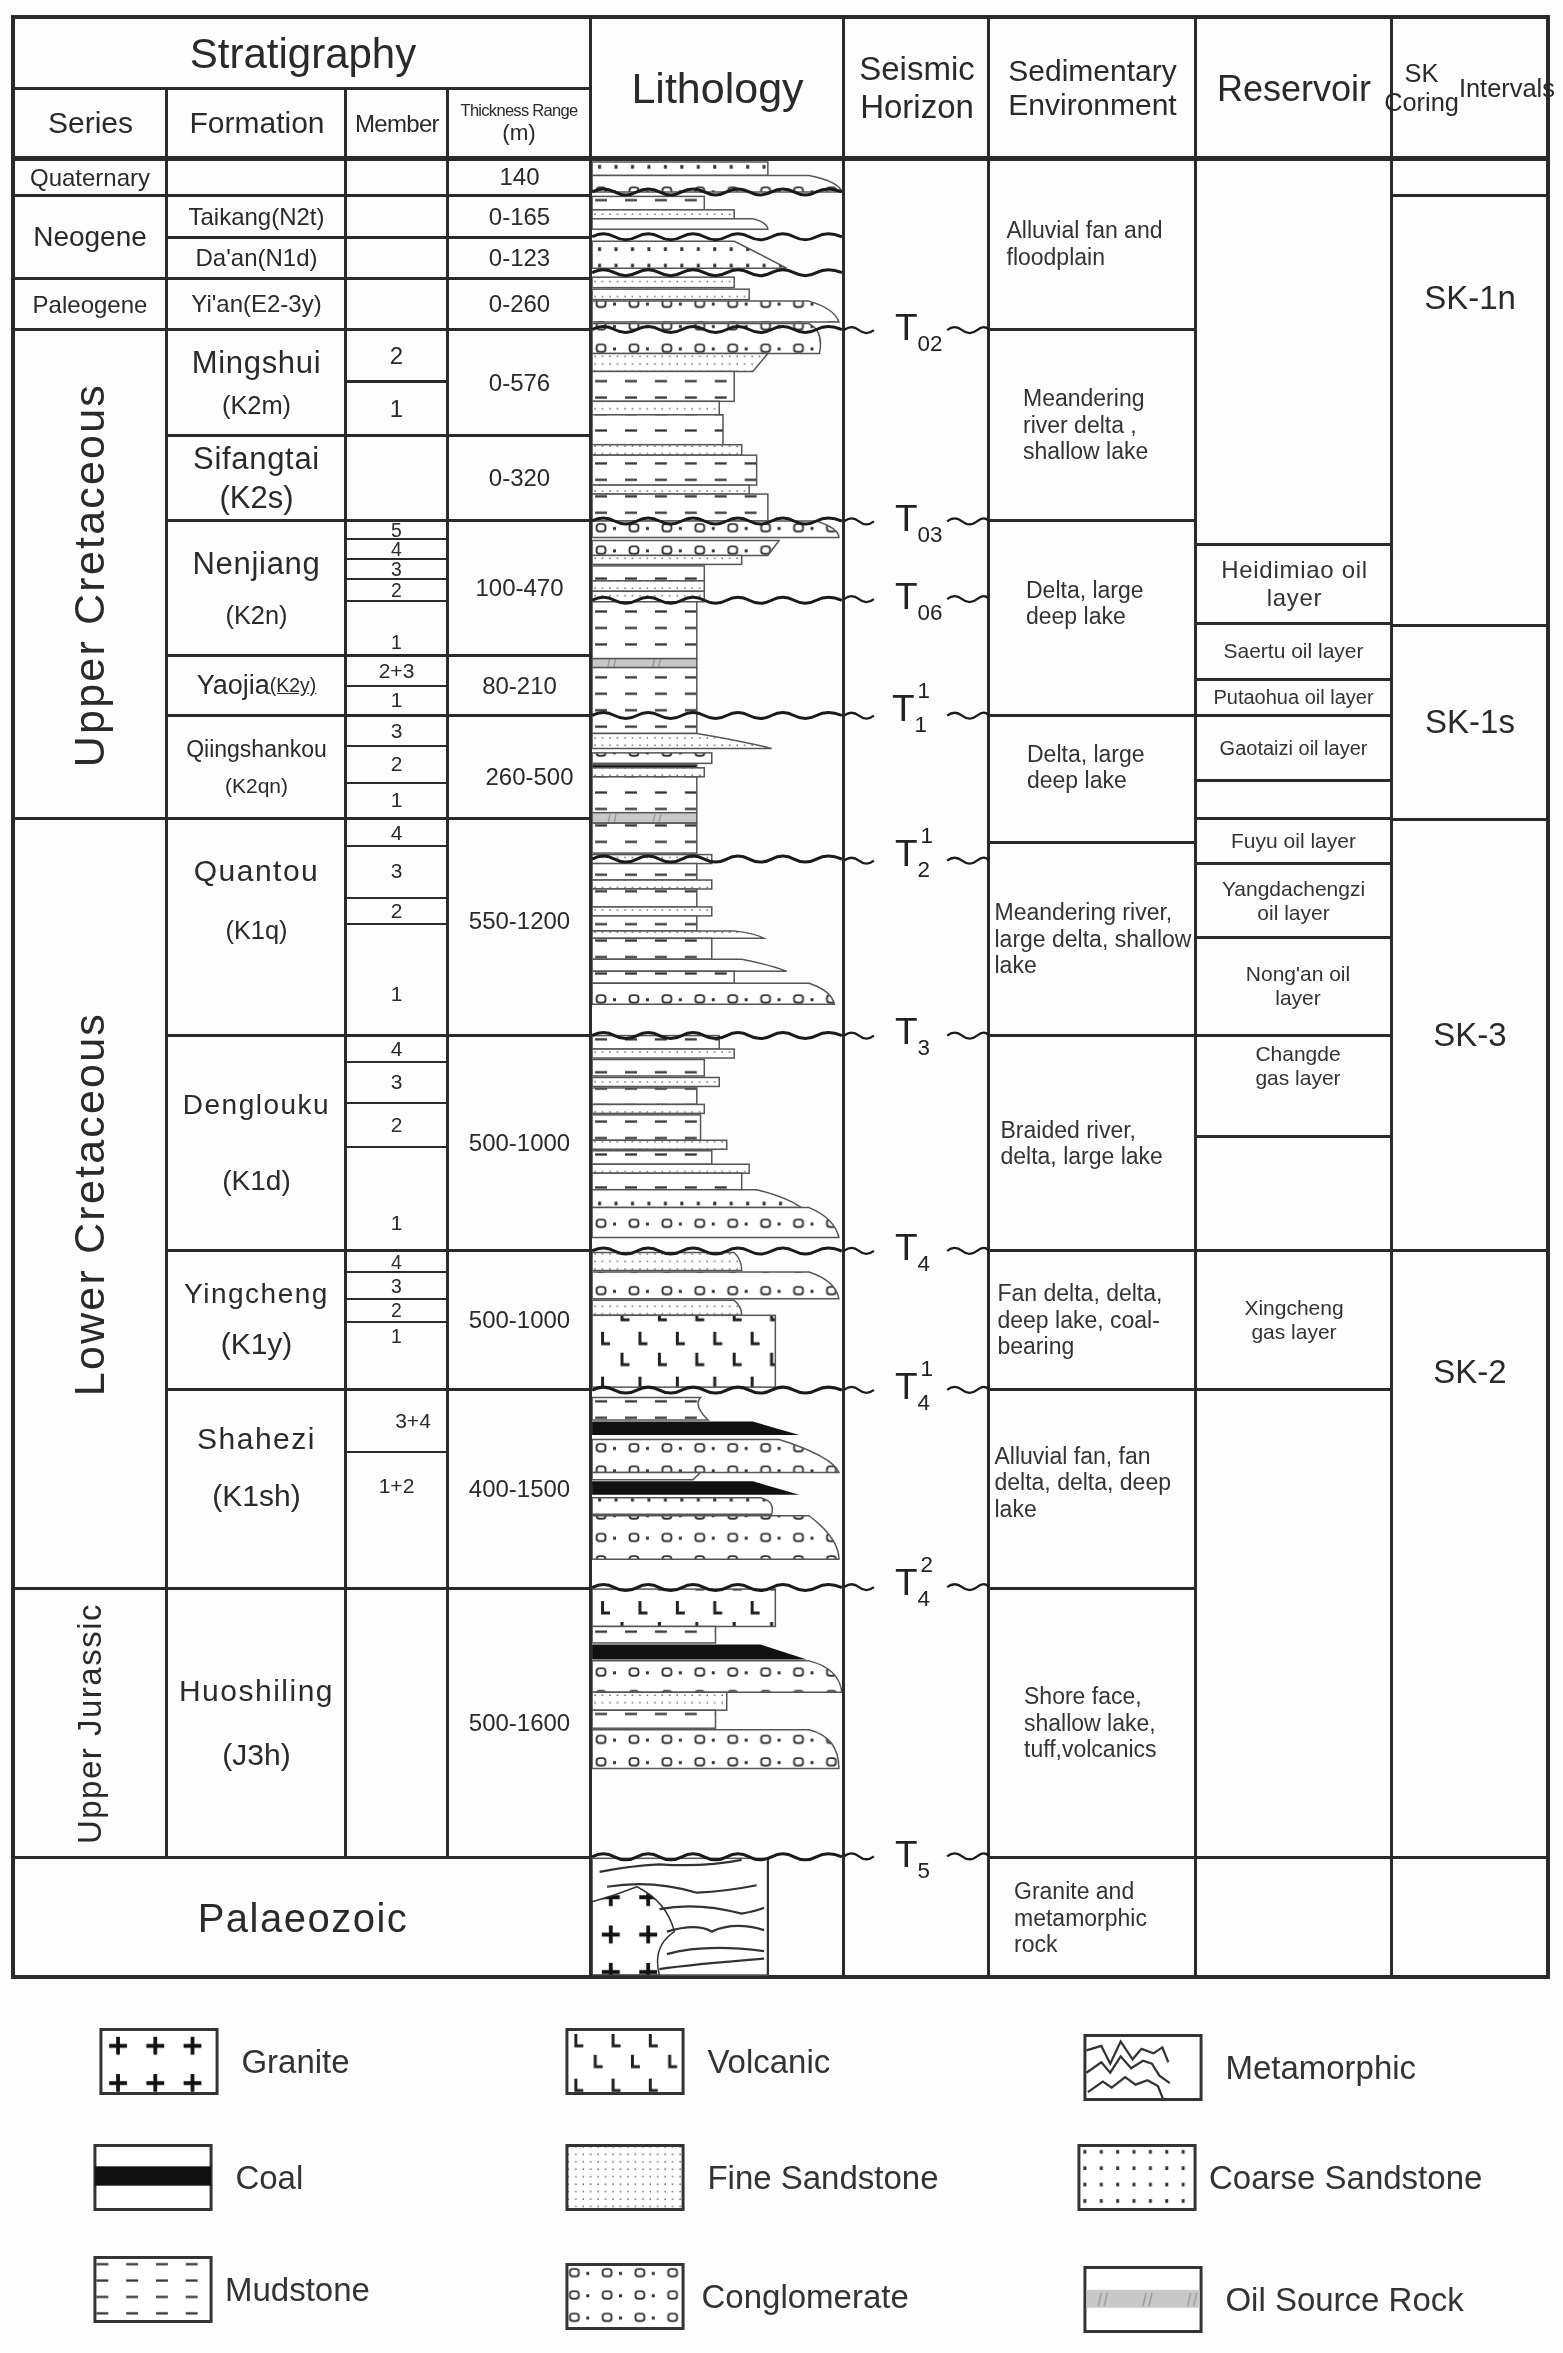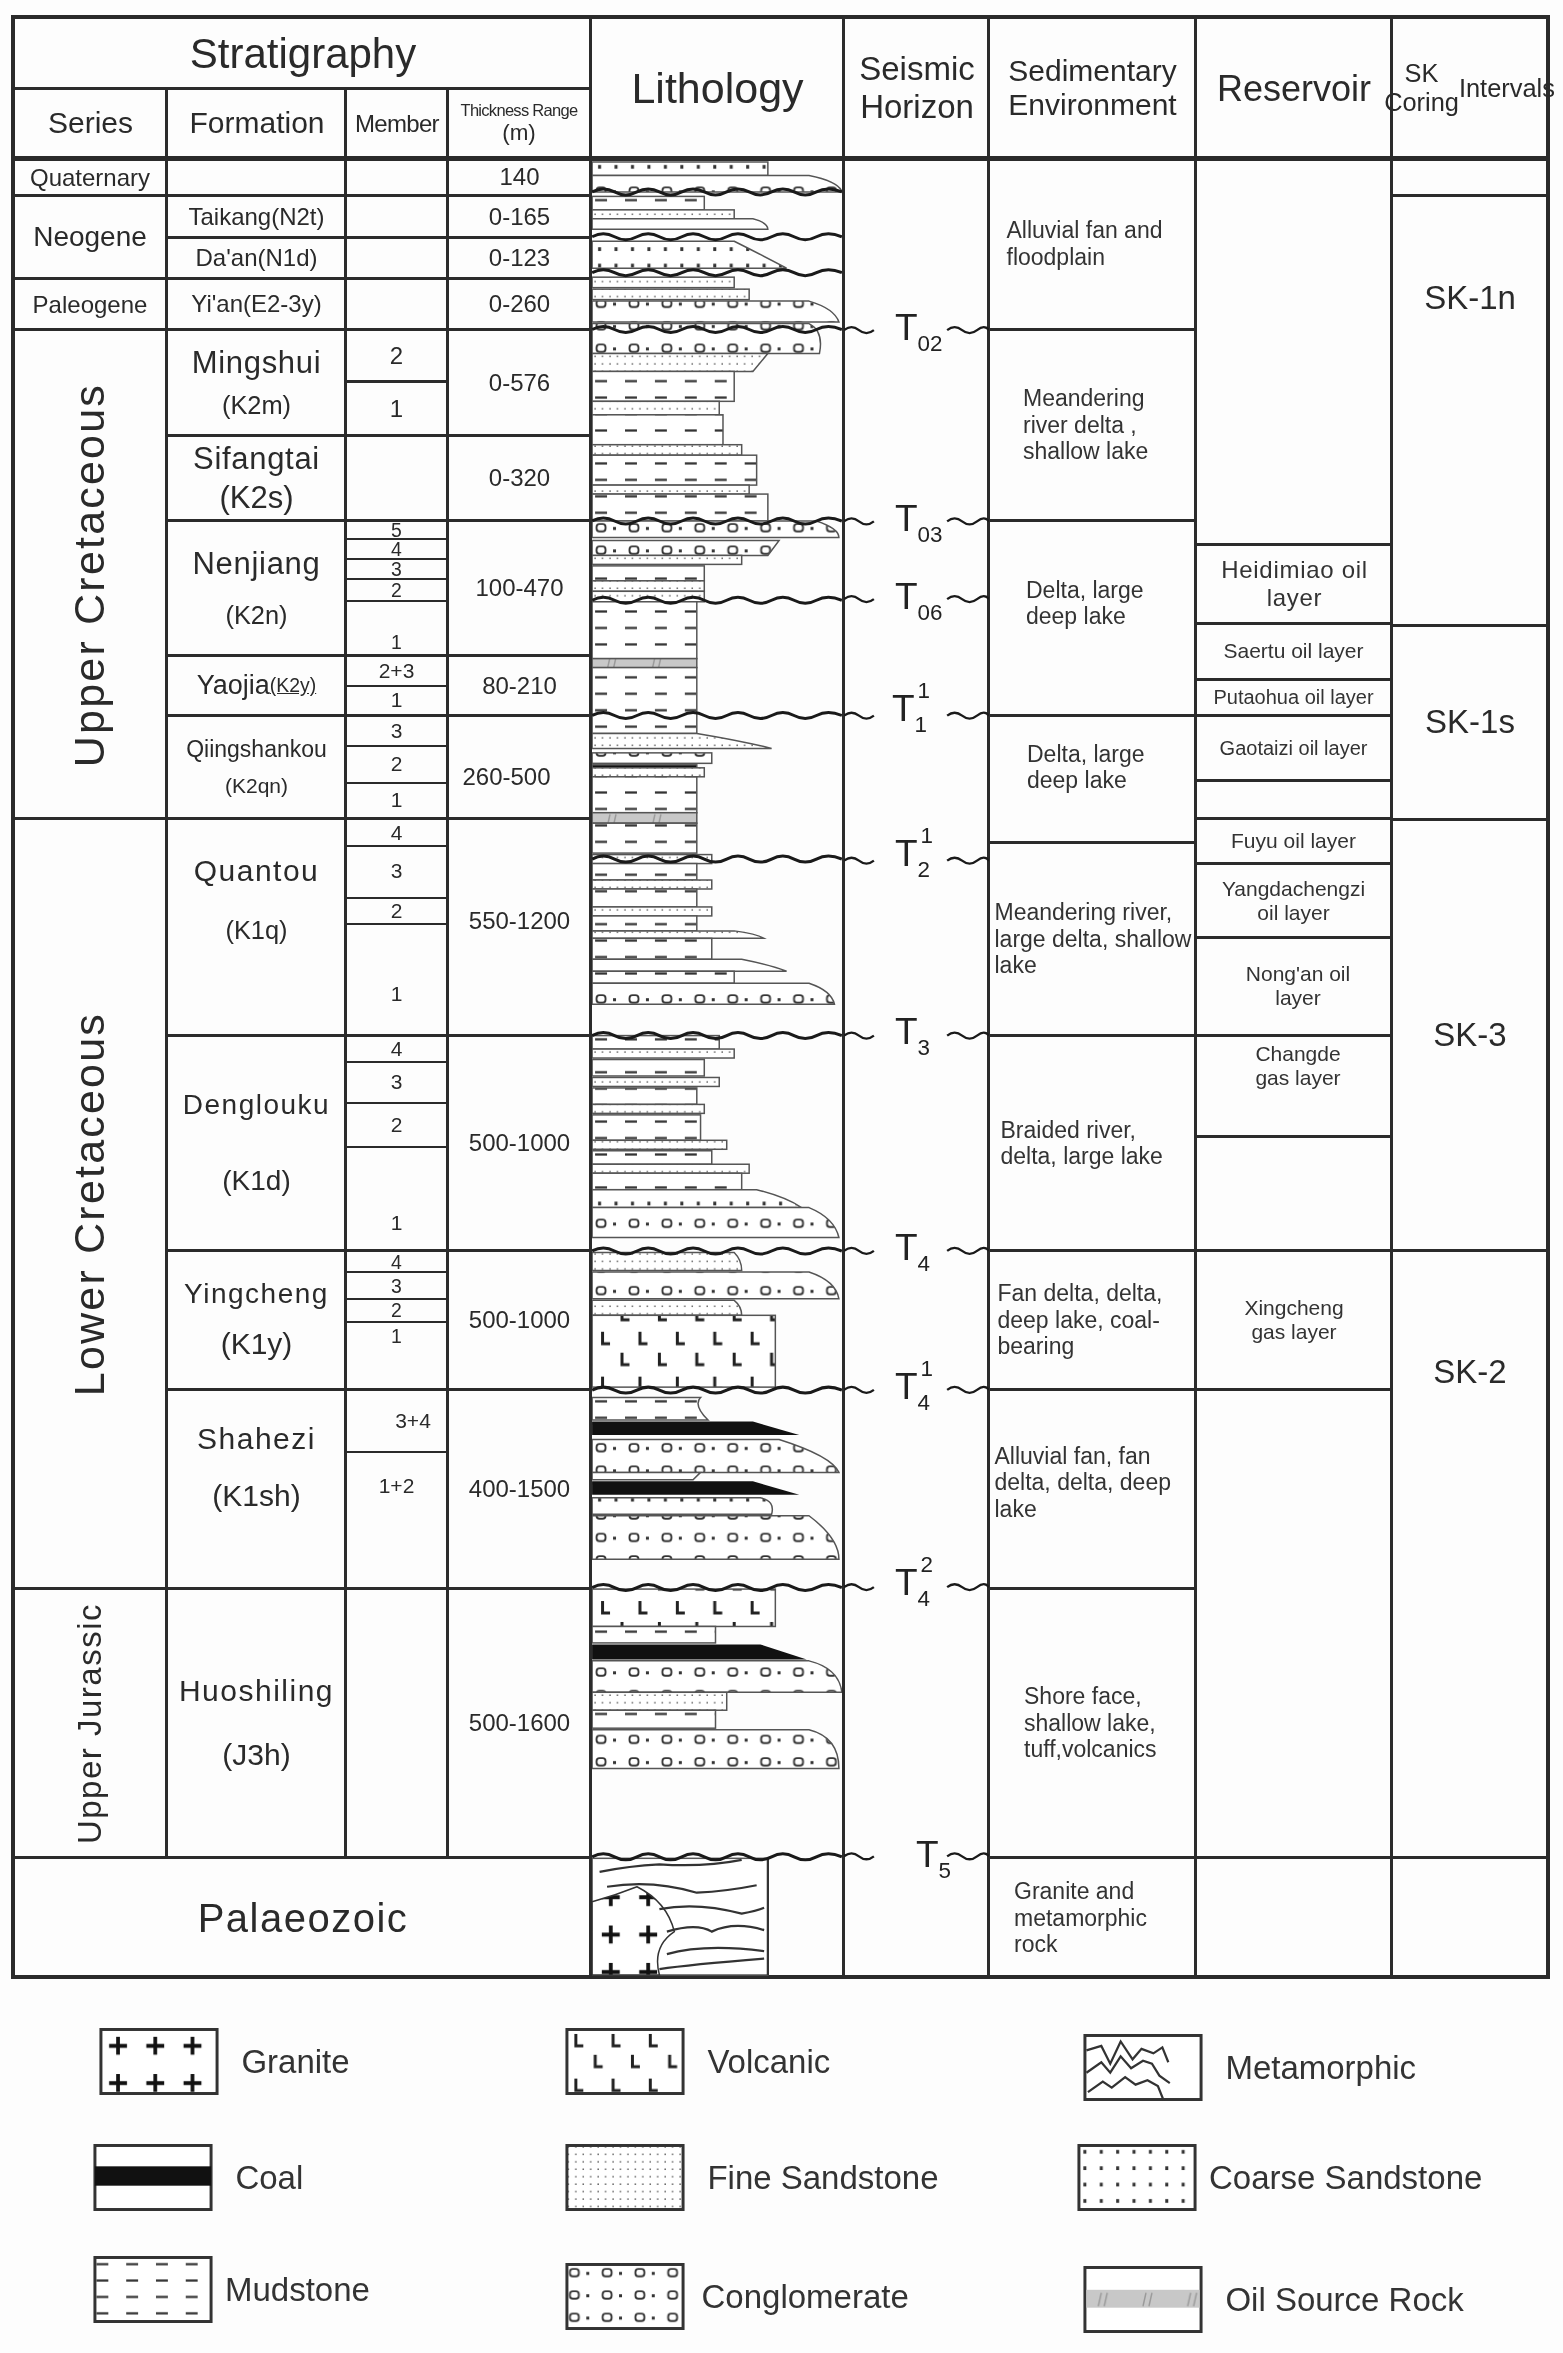--- a/index.html
+++ b/index.html
@@ -223,21 +223,21 @@
 <div class="cell" style="left:347px;top:1453px;width:99px;height:67px;font-size:21px;">1+2</div>
 
 <div class="cell lbl-xs" style="left:449px;top:159px;width:141px;height:36px;font-size:24px;">140</div>
 <div class="cell lbl-xs" style="left:449px;top:197px;width:141px;height:39px;font-size:24px;">0-165</div>
 <div class="cell lbl-xs" style="left:449px;top:239px;width:141px;height:37px;font-size:24px;">0-123</div>
 <div class="cell lbl-xs" style="left:449px;top:280px;width:141px;height:48px;font-size:24px;">0-260</div>
 <div class="cell" style="left:449px;top:331px;width:141px;height:103px;font-size:24px;">0-576</div>
 <div class="cell" style="left:449px;top:437px;width:141px;height:82px;font-size:24px;">0-320</div>
 <div class="cell" style="left:449px;top:522px;width:141px;height:132px;font-size:24px;">100-470</div>
 <div class="cell" style="left:449px;top:657px;width:141px;height:57px;font-size:24px;">80-210</div>
-<div class="cell" style="left:436px;top:717px;width:141px;height:120px;font-size:24px;">260-500</div>
+<div class="cell" style="left:459px;top:717px;width:141px;height:120px;font-size:24px;">260-500</div>
 <div class="cell" style="left:449px;top:820px;width:141px;height:202px;font-size:24px;">550-1200</div>
 <div class="cell" style="left:449px;top:1037px;width:141px;height:212px;font-size:24px;">500-1000</div>
 <div class="cell" style="left:449px;top:1252px;width:141px;height:136px;font-size:24px;">500-1000</div>
 <div class="cell" style="left:449px;top:1391px;width:141px;height:196px;font-size:24px;">400-1500</div>
 <div class="cell" style="left:449px;top:1590px;width:141px;height:266px;font-size:24px;">500-1600</div>
 
 <svg class="abs" style="left:592px;top:159px;" width="250" height="1819" viewBox="0 0 334 2432">
   <g stroke="#555" stroke-width="2">
 
     <rect x="0" y="4" width="235" height="18" fill="url(#p-coarse)"></rect>
@@ -374,21 +374,21 @@
 
 <div class="hz" style="left:895px;top:307px;"><span>T</span><sub>02</sub></div>
 <div class="hz" style="left:895px;top:498px;"><span>T</span><sub>03</sub></div>
 <div class="hz" style="left:895px;top:576px;"><span>T</span><sub>06</sub></div>
 <div class="hz" style="left:892px;top:688px;"><span>T</span><sub>1</sub><span class="ss" style="left:25.4px;top:-10.5px;">1</span></div>
 <div class="hz" style="left:895px;top:833px;"><span>T</span><sub>2</sub><span class="ss" style="left:25.4px;top:-10.5px;">1</span></div>
 <div class="hz" style="left:895px;top:1011px;"><span>T</span><sub>3</sub></div>
 <div class="hz" style="left:895px;top:1227px;"><span>T</span><sub>4</sub></div>
 <div class="hz" style="left:895px;top:1366px;"><span>T</span><sub>4</sub><span class="ss" style="left:25.4px;top:-10.5px;">1</span></div>
 <div class="hz" style="left:895px;top:1562px;"><span>T</span><sub>4</sub><span class="ss" style="left:25.4px;top:-10.5px;">2</span></div>
-<div class="hz" style="left:895px;top:1834px;margin-left:21px;"><span>T</span><sub>5</sub></div>
+<div class="hz" style="left:895px;top:1834px;"><span>T</span><sub>5</sub></div>
 
 <div class="cell env" style="left:990px;top:159px;width:203px;height:169px;padding-left:16.5px;padding-right:10.5px;">Alluvial fan and floodplain</div>
 <div class="hl" style="left:990px;top:328px;width:205px;"></div>
 <div class="cell env" style="left:990px;top:331px;width:203px;height:188px;padding-left:33px;padding-right:22.4px;">Meandering river delta , shallow lake</div>
 <div class="hl" style="left:990px;top:519px;width:205px;"></div>
 <div class="cell env" style="left:990px;top:522px;width:203px;height:191px;padding-left:36px;padding-right:15px;align-items:flex-start;padding-top:55px;">Delta, large deep lake</div>
 <div class="hl" style="left:990px;top:714px;width:205px;"></div>
 <div class="cell env" style="left:990px;top:717px;width:203px;height:100px;padding-left:37px;padding-right:22.4px;">Delta, large deep lake</div>
 <div class="hl" style="left:990px;top:841px;width:205px;"></div>
 <div class="cell env" style="left:990px;top:844px;width:203px;height:190px;padding-left:4.5px;">Meandering river, large delta, shallow lake</div>

